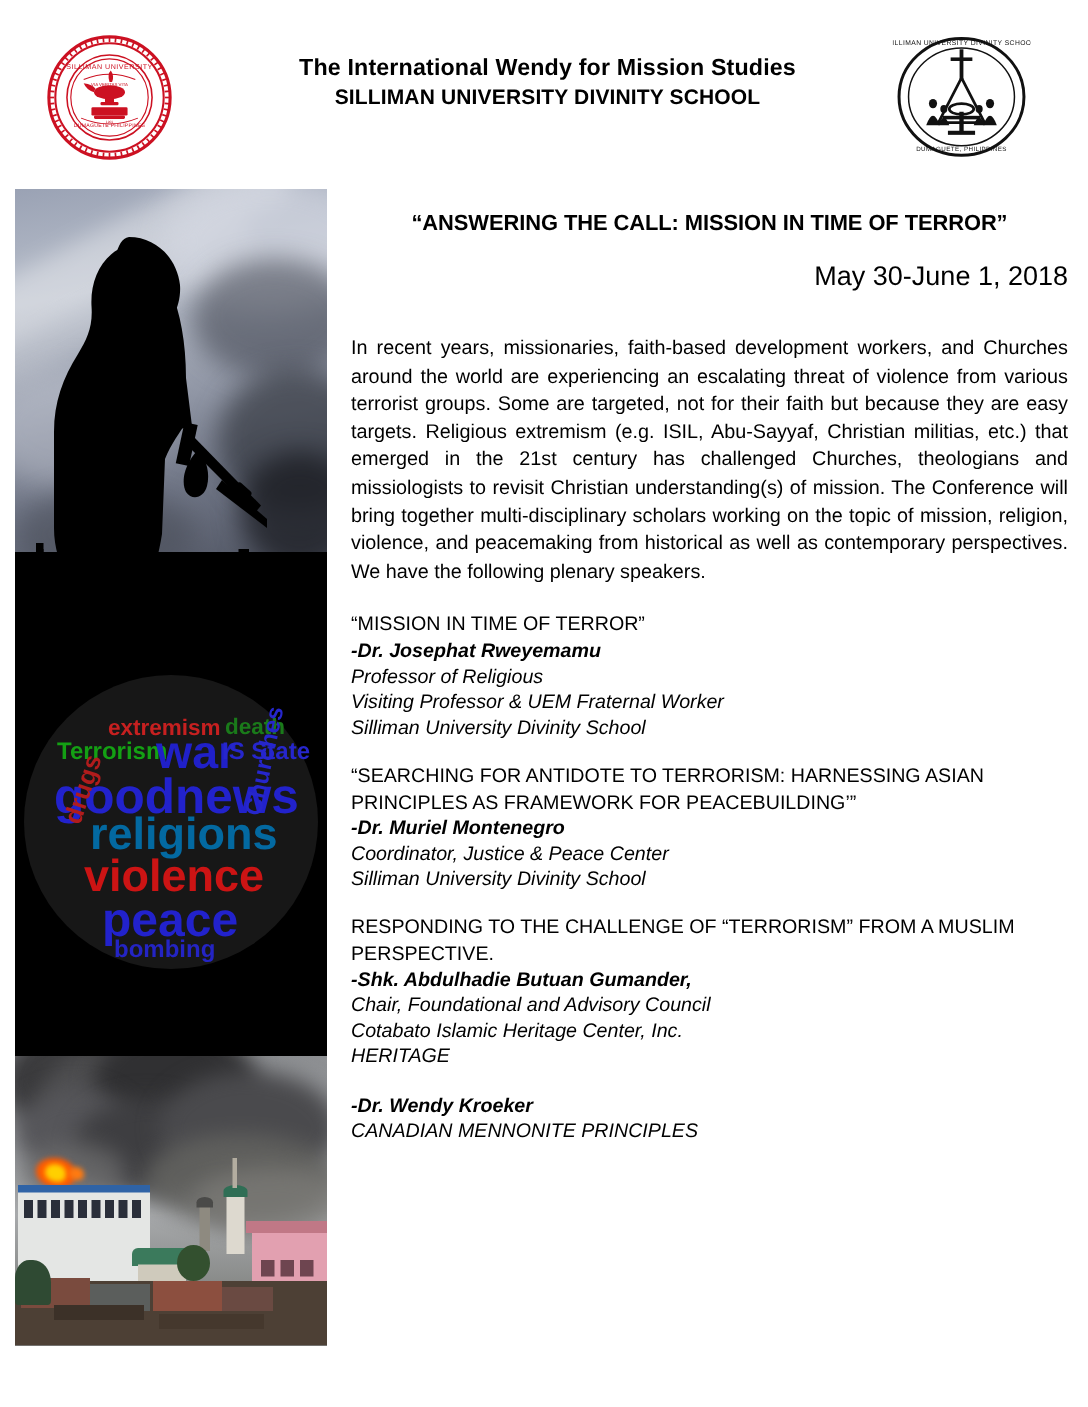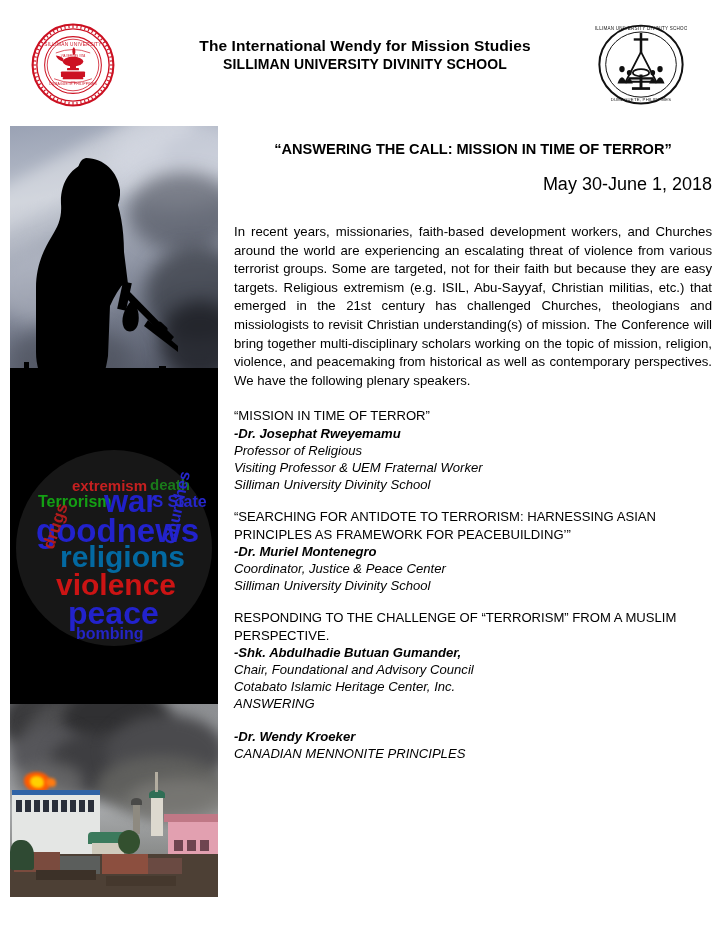--- a/index.html
+++ b/index.html
@@ -387,21 +387,21 @@
           <div class="spk-topic"> “SEARCHING FOR ANTIDOTE TO TERRORISM: HARNESSING ASIAN PRINCIPLES AS FRAMEWORK FOR PEACEBUILDING’”</div>
           <div class="spk-name">-Dr. Muriel Montenegro</div>
           <div class="spk-aff">Coordinator, Justice &amp; Peace Center</div>
           <div class="spk-aff">Silliman University Divinity School</div>
         </div>
         <div class="speaker">
           <div class="spk-topic">RESPONDING TO THE CHALLENGE OF “TERRORISM” FROM A MUSLIM PERSPECTIVE.</div>
           <div class="spk-name">-Shk. Abdulhadie Butuan Gumander,</div>
           <div class="spk-aff">Chair, Foundational and Advisory Council</div>
           <div class="spk-aff">Cotabato Islamic Heritage Center, Inc.</div>
-          <div class="spk-aff">ANSWERING</div>
+          <div class="spk-aff">HERITAGE</div>
         </div>
         <div class="speaker">
           <div class="spk-name">-Dr. Wendy Kroeker</div>
           <div class="spk-aff">CANADIAN MENNONITE PRINCIPLES</div>
         </div>
       </div>
   </div>
 
 </div>
 

